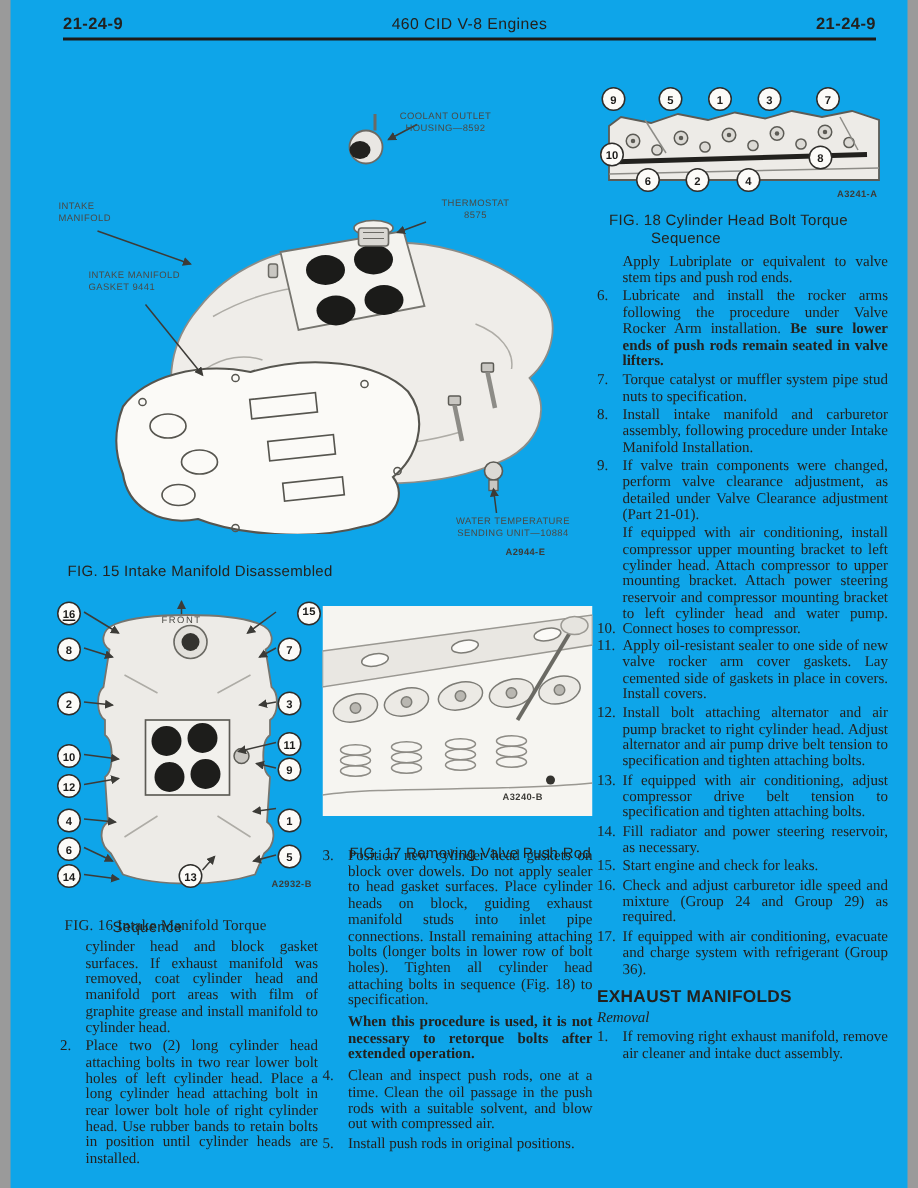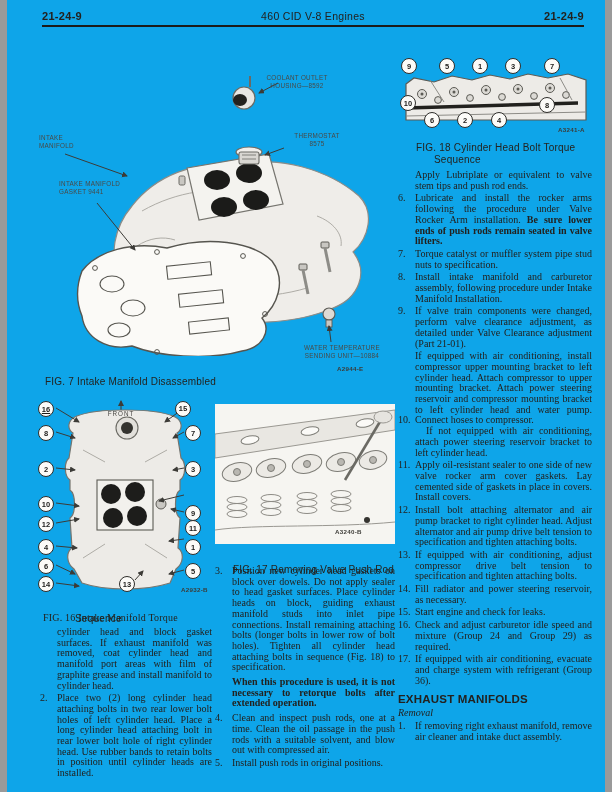--- a/index.html
+++ b/index.html
@@ -121,21 +121,21 @@
     </div>
     <div class="abs callout" style="left:22px;top:124px;width:78px;text-align:left;">
       <div>INTAKE MANIFOLD</div>
       <div>GASKET 9441</div>
     </div>
     <div class="abs callout" style="left:255px;top:288px;width:100px;">
       <div>WATER TEMPERATURE</div>
       <div>SENDING UNIT—10884</div>
     </div>
     <span class="abs figcode" style="left:300px;top:309px;">A2944-E</span>
-    <span class="abs cap" style="left:8px;top:320px;">FIG. 7 Intake Manifold Disassembled</span>
+    <span class="abs cap" style="left:8px;top:320px;">FIG. 15 Intake Manifold Disassembled</span>
   </div>
 
   <div class="abs" style="left:393px;top:56px;width:192px;height:112px;">
     <svg width="192" height="82" viewBox="0 0 192 82">
       <path d="M6,28 L14,22 L34,26 L52,20 L72,24 L90,19 L110,23 L128,18 L148,22 L168,18 L186,24
                L186,64 L6,64 Z" fill="#edebe7" stroke="#5c5b55" stroke-width="1.2"></path>
       <path d="M6,52 L178,47" stroke="#22211e" stroke-width="3.4"></path>
       <path d="M6,60 L186,56" stroke="#8d8c87" stroke-width="1"></path>
       <circle cx="22" cy="38" r="4.5" fill="#dcdad5" stroke="#5c5b55"></circle>
         <circle cx="22" cy="38" r="1.5" fill="#5c5b55"></circle>
@@ -159,21 +159,21 @@
     <span class="bolt bolt18" style="left:39px;top:2px;">5</span>
     <span class="bolt bolt18" style="left:72px;top:2px;">1</span>
     <span class="bolt bolt18" style="left:105px;top:2px;">3</span>
     <span class="bolt bolt18" style="left:144px;top:2px;">7</span>
     <span class="bolt bolt18" style="left:0px;top:39px;">10</span>
     <span class="bolt bolt18" style="left:139px;top:41px;">8</span>
     <span class="bolt bolt18" style="left:24px;top:56px;">6</span>
     <span class="bolt bolt18" style="left:57px;top:56px;">2</span>
     <span class="bolt bolt18" style="left:91px;top:56px;">4</span>
     <span class="abs figcode" style="left:158px;top:70px;">A3241-A</span>
-    <span class="abs cap" style="left:16px;top:86px;text-align:right;">FIG. 18 Cylinder Head Bolt Torque</span>
+    <span class="abs cap" style="left:6px;top:86px;text-align:right;">FIG. 18 Cylinder Head Bolt Torque</span>
     <span class="abs cap" style="left:34px;top:98px;">Sequence</span>
   </div>
 
   <div class="abs" style="left:28px;top:398px;width:178px;height:232px;">
     <svg width="178" height="198" viewBox="0 0 178 198">
       <defs>
         <marker id="m16" markerWidth="7" markerHeight="7" refX="5" refY="3" orient="auto">
           <path d="M0,0 L6,3 L0,6 Z" fill="#3c3b37"></path>
         </marker>
       </defs>
@@ -210,24 +210,24 @@
     </svg>
     <span class="abs callout" style="left:56px;top:12px;width:60px;letter-spacing:1px;">FRONT</span>
     <span class="bolt" style="left:3px;top:3px;text-decoration:underline;">16</span>
     <span class="bolt" style="left:3px;top:27px;">8</span>
     <span class="bolt" style="left:3px;top:63px;">2</span>
     <span class="bolt" style="left:3px;top:98px;">10</span>
     <span class="bolt" style="left:3px;top:118px;">12</span>
     <span class="bolt" style="left:3px;top:141px;">4</span>
     <span class="bolt" style="left:3px;top:160px;">6</span>
     <span class="bolt" style="left:3px;top:178px;">14</span>
-    <span class="bolt" style="left:140px;top:3px;font-family:Liberation Mono, monospace;">15</span>
+    <span class="bolt" style="left:163px;top:3px;font-family:Liberation Mono, monospace;">15</span>
     <span class="bolt" style="left:150px;top:27px;">7</span>
     <span class="bolt" style="left:150px;top:63px;">3</span>
-    <span class="bolt" style="left:150px;top:90px;margin-top:32px;">11</span>
+    <span class="bolt" style="left:150px;top:90px;">11</span>
     <span class="bolt" style="left:150px;top:107px;">9</span>
     <span class="bolt" style="left:150px;top:141px;">1</span>
     <span class="bolt" style="left:150px;top:165px;">5</span>
     <span class="bolt" style="left:84px;top:178px;">13</span>
     <span class="abs figcode" style="left:146px;top:188px;">A2932-B</span>
     <span class="abs cap" style="left:8px;top:214px;font-family:Liberation Serif, serif;">FIG. 16 Intake Manifold Torque</span>
     <span class="abs cap" style="left:40px;top:215px;">Sequence</span>
   </div>
 
   <div class="abs" style="left:208px;top:404px;width:180px;height:158px;">
@@ -309,21 +309,20 @@
       <span class="t">Install intake manifold and carburetor assembly, following procedure under Intake Manifold Installation.</span>
     </div>
     <div class="li">
       <span class="n">9.</span>
       <span class="t">If valve train components were changed, perform valve clearance adjustment, as detailed under Valve Clearance adjustment (Part 21-01).</span>
     </div>
     <div class="li" style="margin-bottom:0;align-items:flex-end;">
       <span class="n">10.</span>
       <span class="t">If equipped with air conditioning, install compressor upper mounting bracket to left cylinder head. Attach compressor to upper mounting bracket. Attach power steering reservoir and compressor mounting bracket to left cylinder head and water pump. Connect hoses to compressor.</span>
     </div>
-    <div class="subpara">If not equipped with air conditioning, attach power steering reservoir bracket to left cylinder head.</div>
     <div class="li">
       <span class="n">11.</span>
       <span class="t">Apply oil-resistant sealer to one side of new valve rocker arm cover gaskets. Lay cemented side of gaskets in place in covers. Install covers.</span>
     </div>
     <div class="li">
       <span class="n">12.</span>
       <span class="t">Install bolt attaching alternator and air pump bracket to right cylinder head. Adjust alternator and air pump drive belt tension to specification and tighten attaching bolts.</span>
     </div>
     <div class="li">
       <span class="n">13.</span>

